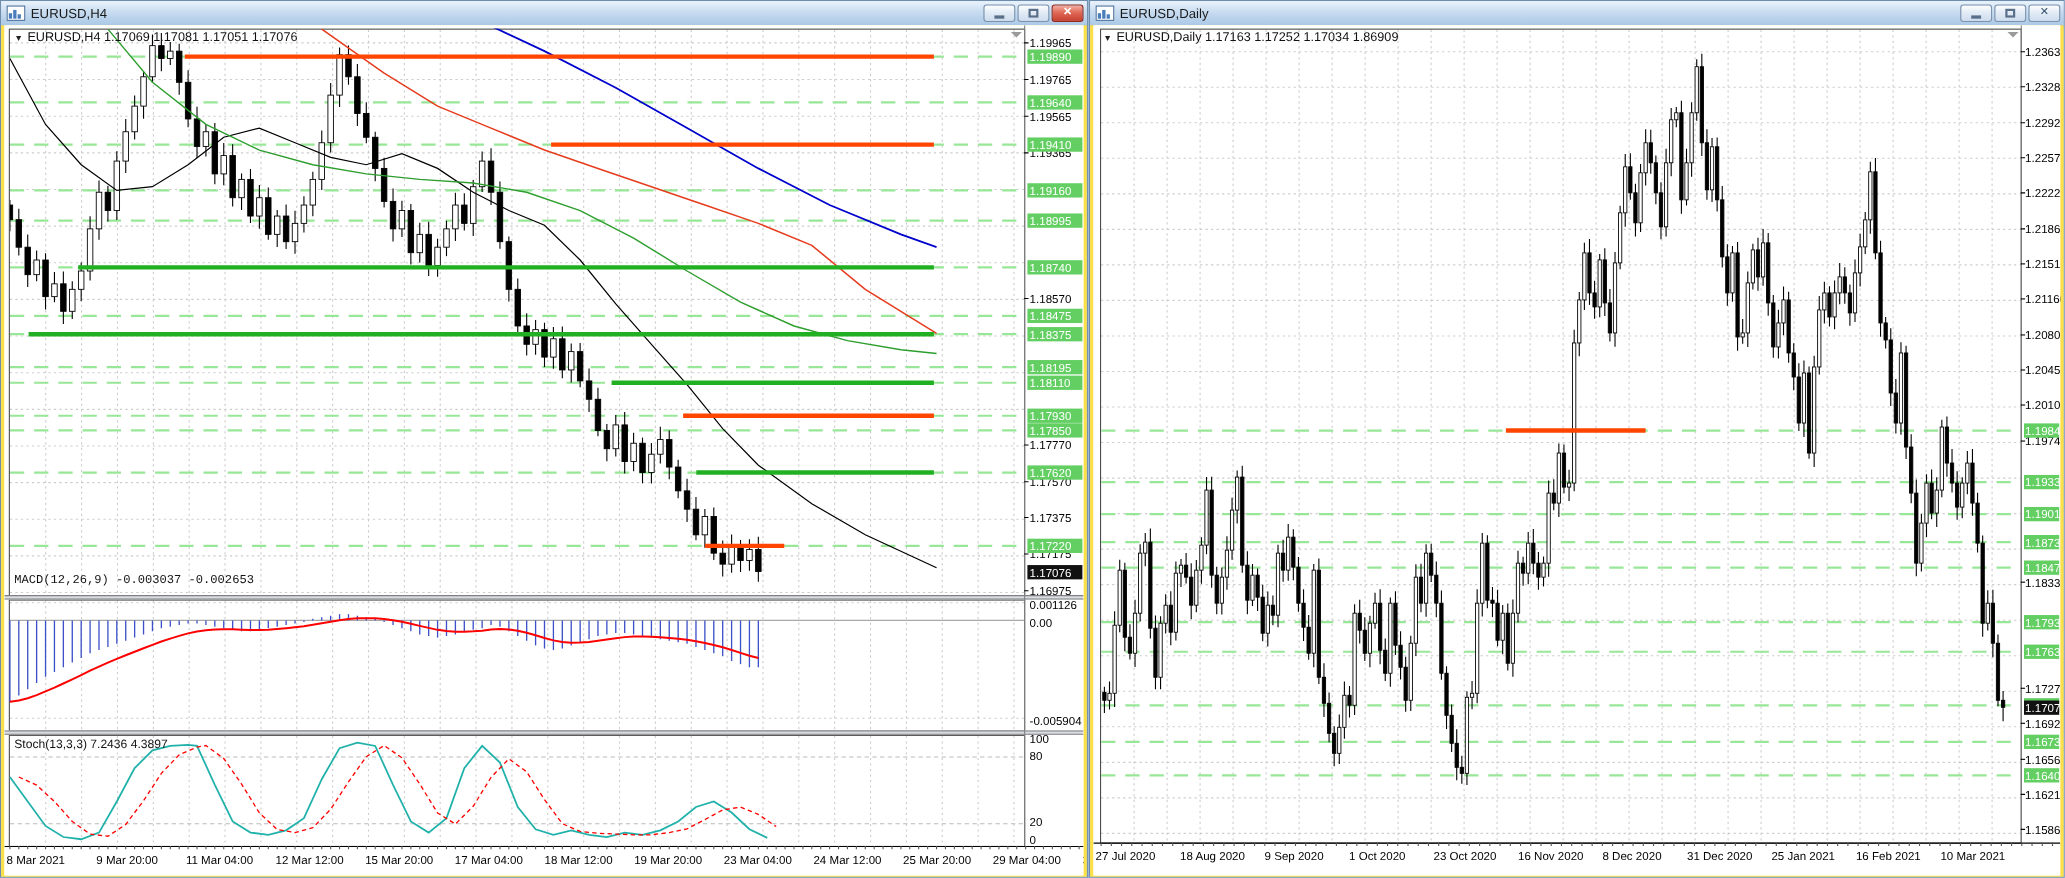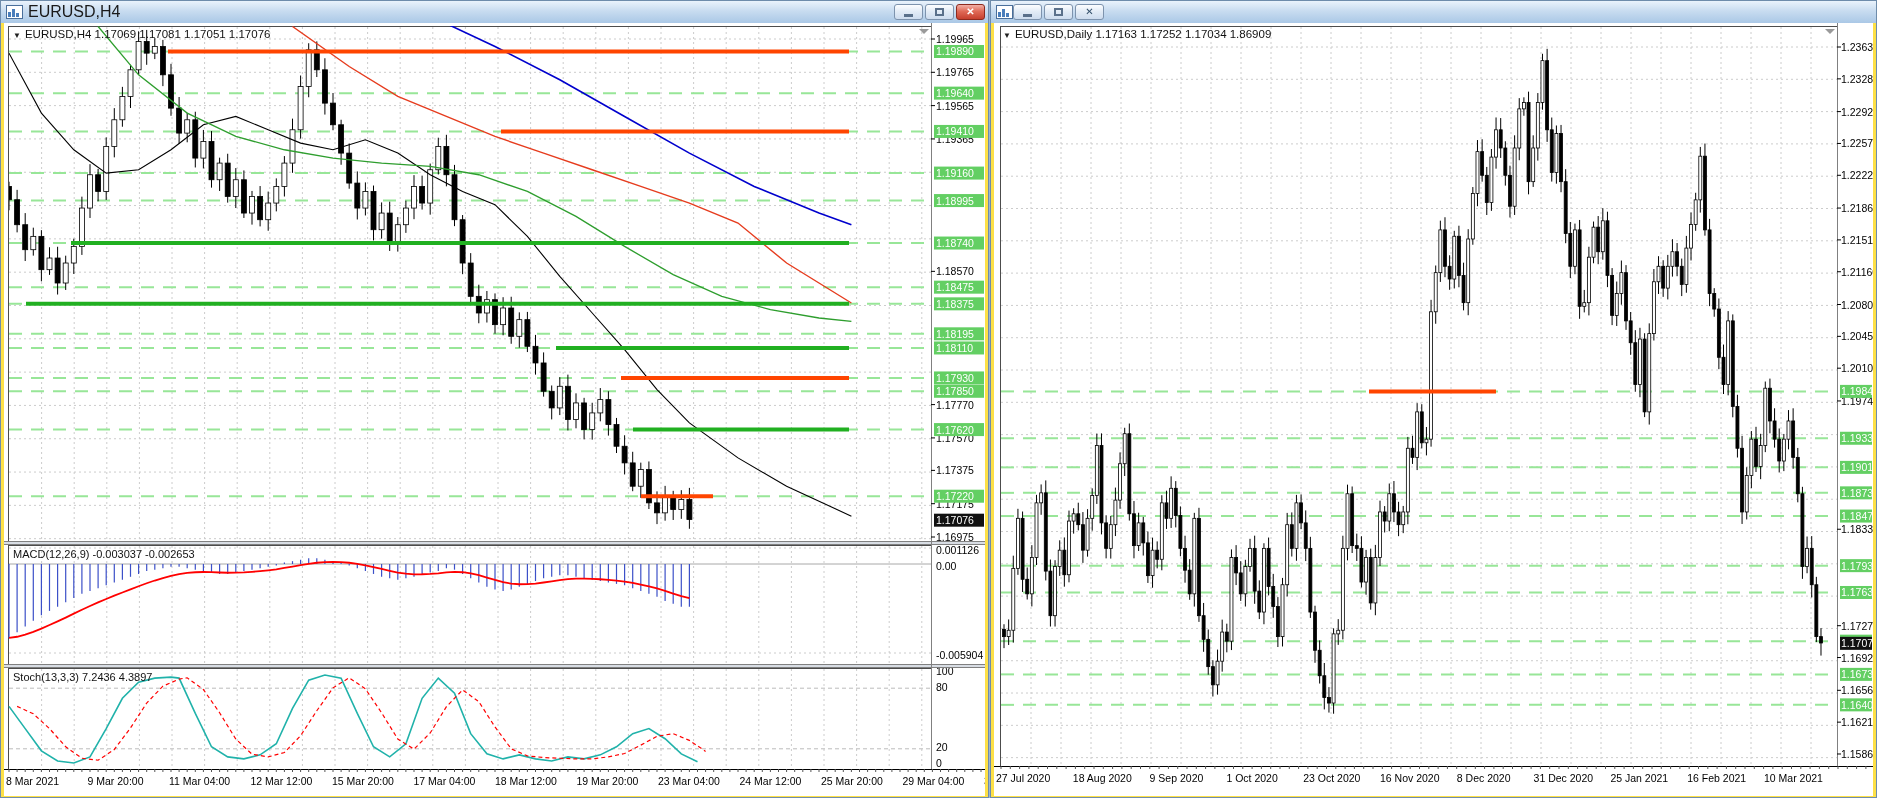--- a/index.html
+++ b/index.html
@@ -3,21 +3,21 @@
 <meta charset="utf-8">
 <style>
   html,body{margin:0;padding:0;background:#9db6d2;overflow:hidden;
     font-family:"Liberation Sans",sans-serif;}
   .mdi{position:relative;width:1877px;height:798px;background:#9db6d2;}
   .win{position:absolute;top:0;height:798px;border:1px solid #6e8cab;
     background:#bdd6ee;box-sizing:border-box;}
   .titlebar{height:22px;display:flex;align-items:center;
     background:linear-gradient(#eaf3fc,#c8dcf0 45%,#aac8e6);
     border-bottom:1px solid #8aa9c9;padding:0 3px 0 5px;}
-  .titlebar .title{font-size:16px;color:#1a1a1a;margin-left:5px;flex:1;
+  .titlebar .title{font-size:12px;color:#1a1a1a;margin-left:5px;flex:1;
     white-space:nowrap;}
   .chart-ico{width:15px;height:12px;background:#fff;border:1px solid #4a6f9b;
     position:relative;flex:none;}
   .chart-ico i{position:absolute;bottom:1px;width:3px;background:#4a7ebb;}
   .chart-ico i:nth-child(1){left:1px;height:5px;}
   .chart-ico i:nth-child(2){left:5px;height:8px;}
   .chart-ico i:nth-child(3){left:9px;height:4px;}
   .btns{display:flex;gap:2px;}
   .cbtn{width:29px;height:16px;border:1px solid #7d93ad;border-radius:3px;
     background:linear-gradient(#fdfeff,#e3ecf6 45%,#cddcee);
@@ -55,21 +55,21 @@
         <span class="cbtn">
             <span class="restbox"></span>
           </span>
         <span class="cbtn close-red">
             <span class="x">✕</span>
           </span>
       </span>
     </div>
     <div class="client" style="position:absolute;">
       <div class="overlay-label" style="left:12px;top:5px;"><span class="tri">▼</span><span>EURUSD,H4  1.17069 1.17081 1.17051 1.17076</span></div>
-      <div class="overlay-label" style="left:12px;top:525px;font-size:11px;"><span>MACD(12,26,9) -0.003037 -0.002653</span></div>
+      <div class="overlay-label" style="left:12px;top:499px;font-size:11px;font-family:Liberation Mono, monospace;"><span>MACD(12,26,9) -0.003037 -0.002653</span></div>
       <div class="overlay-label" style="left:12px;top:648px;font-size:11px;"><span>Stoch(13,3,3) 7.2436 4.3897</span></div>
       <svg id="svgL" width="981" height="773">
           <rect x="0" y="0" width="981" height="773" fill="#ffffff"></rect>
           <g>
             <line x1="37.6" y1="4" x2="37.6" y2="517" stroke="#cccccc" stroke-dasharray="2,3" stroke-width="1"></line>
             <line x1="70.2" y1="4" x2="70.2" y2="517" stroke="#cccccc" stroke-dasharray="2,3" stroke-width="1"></line>
             <line x1="102.80000000000001" y1="4" x2="102.80000000000001" y2="517" stroke="#cccccc" stroke-dasharray="2,3" stroke-width="1"></line>
             <line x1="135.4" y1="4" x2="135.4" y2="517" stroke="#cccccc" stroke-dasharray="2,3" stroke-width="1"></line>
             <line x1="168" y1="4" x2="168" y2="517" stroke="#cccccc" stroke-dasharray="2,3" stroke-width="1"></line>
             <line x1="200.6" y1="4" x2="200.6" y2="517" stroke="#cccccc" stroke-dasharray="2,3" stroke-width="1"></line>
@@ -683,20 +683,21 @@
     </div>
   </div>
 
   <div class="win" id="winR" style="left:990px;width:887px;">
     <div class="titlebar">
       <span class="chart-ico">
           <i></i>
           <i></i>
           <i></i>
         </span>
+      <span class="title">EURUSD,Daily</span>
       <span class="btns">
         <span class="cbtn">
             <span class="minbar"></span>
           </span>
         <span class="cbtn">
             <span class="restbox"></span>
           </span>
         <span class="cbtn">
             <span class="x">✕</span>
           </span>

